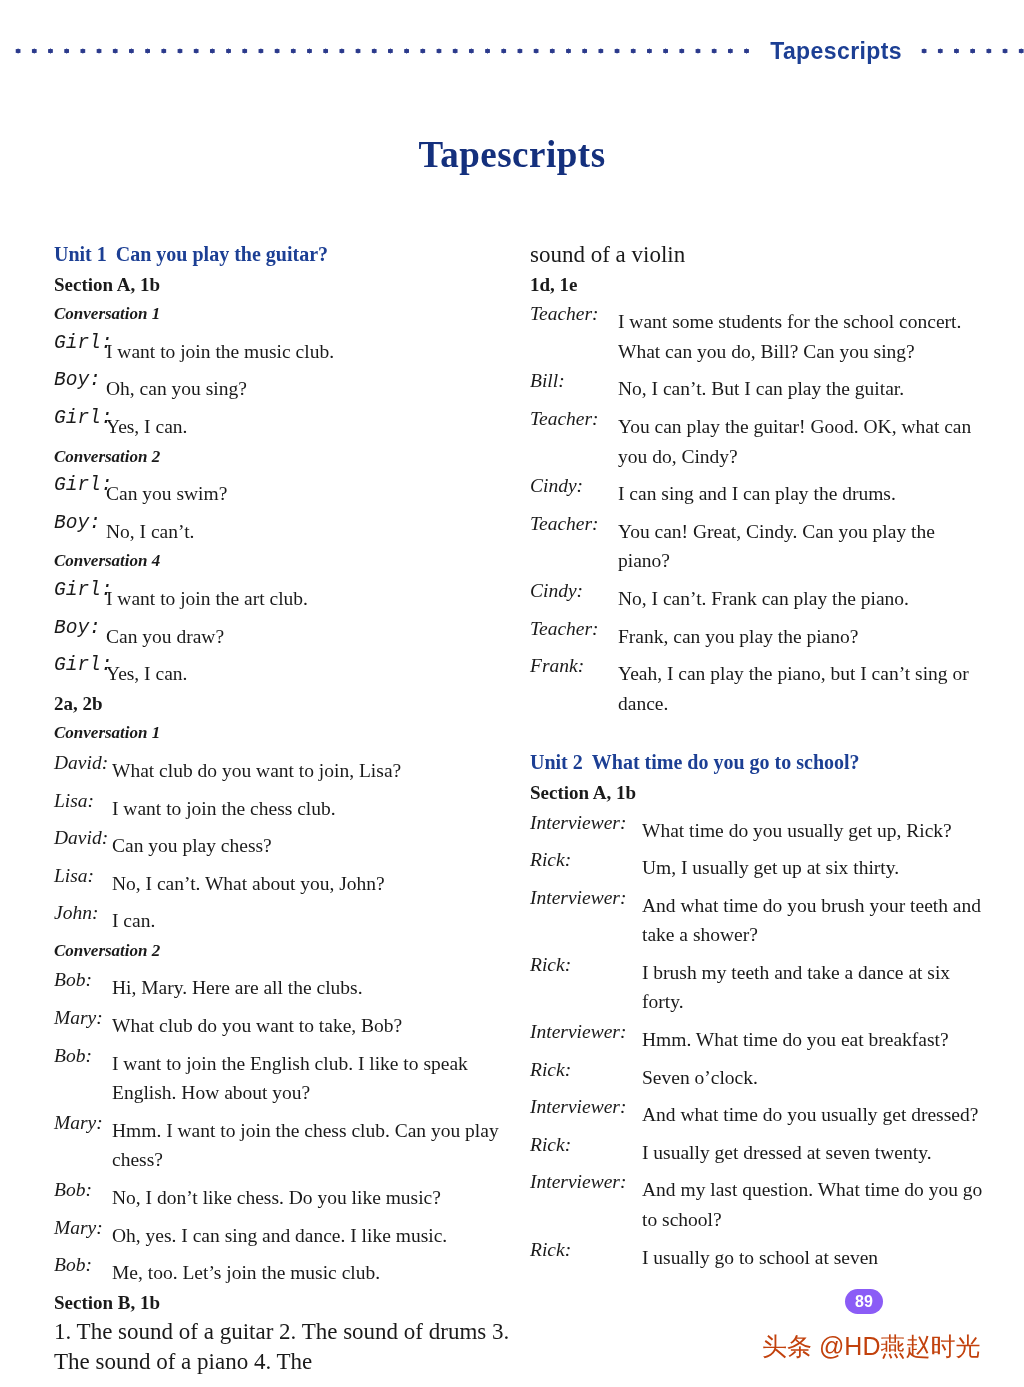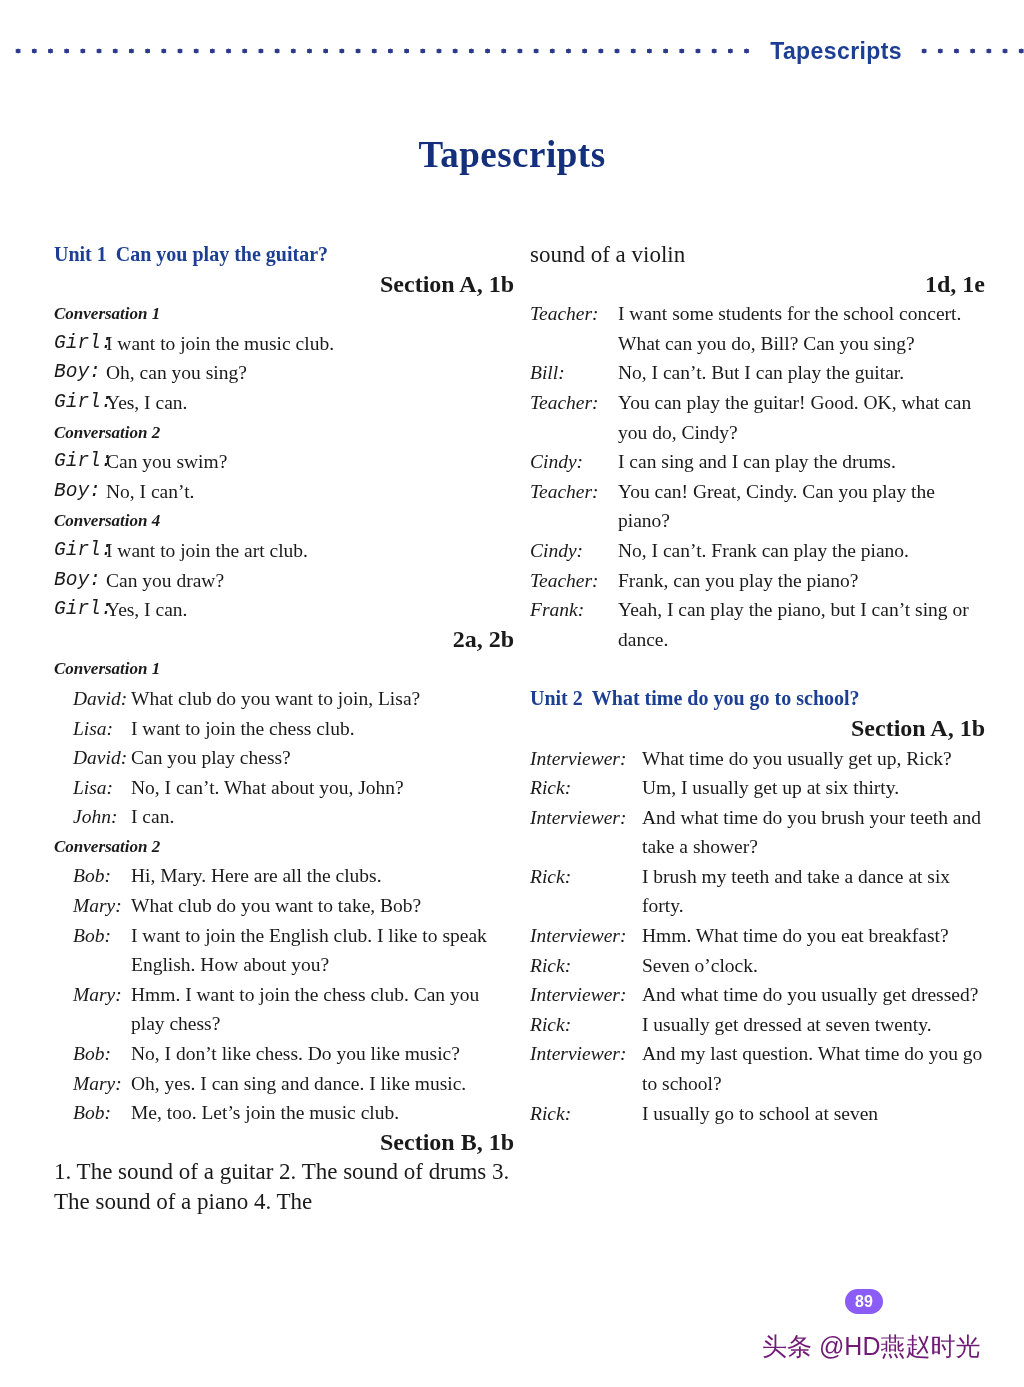--- a/index.html
+++ b/index.html
@@ -94,22 +94,21 @@
   .unit-head {
     color: #1c3f94;
     font-weight: bold;
     font-size: 20px;
     margin-top: 0;
     white-space: nowrap;
   }
   .unit-head .uh-sp { display: inline-block; width: 9px; }
   .section-head {
     font-weight: bold;
-    font-size: 24px;
-    text-align: right;
+    font-size: 19px;
   }
   .conv-head {
     font-weight: bold;
     font-style: italic;
     font-size: 17px;
   }
   .plain {
     font-size: 23px;
   }
   .spacer-lg { height: 30px; }
@@ -119,24 +118,25 @@
     display: flex;
     align-items: flex-start;
   }
   .spk {
     font-style: italic;
     flex: 0 0 auto;
     white-space: nowrap;
   }
   .txt {
     flex: 1 1 auto;
+    margin-top: 8px;
   }
   
   .w-short .spk { width: 52px; font-family: Liberation Mono, monospace; }
-  .w-med   .spk { width: 58px; margin-left: 19px; }
+  .w-med   .spk { width: 58px; }
   .w-teach .spk { width: 88px; }
   .w-int   .spk { width: 112px; }
 
   
   .page-badge {
     position: absolute;
     left: 845px;
     top: 1289px;
     width: 38px;
     height: 25px;
@@ -151,21 +151,21 @@
     justify-content: center;
   }
 
   
   .watermark {
     position: absolute;
     left: 762px;
     top: 1330px;
     font-family: "Liberation Sans", sans-serif;
     font-size: 25px;
-    color: #701a75;
+    color: #c2410c;
     white-space: nowrap;
   }
 </style>
 </head>
 <body>
 
 <div class="running-head">
   <div class="dots-left"></div>
   <div class="head-title">Tapescripts</div>
   <div class="dots-right"></div>

